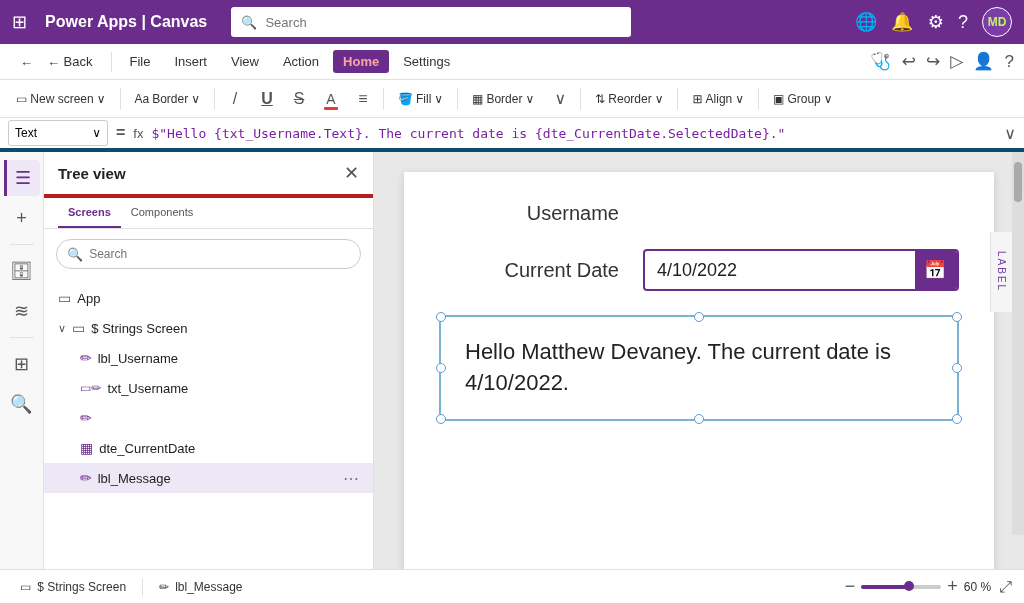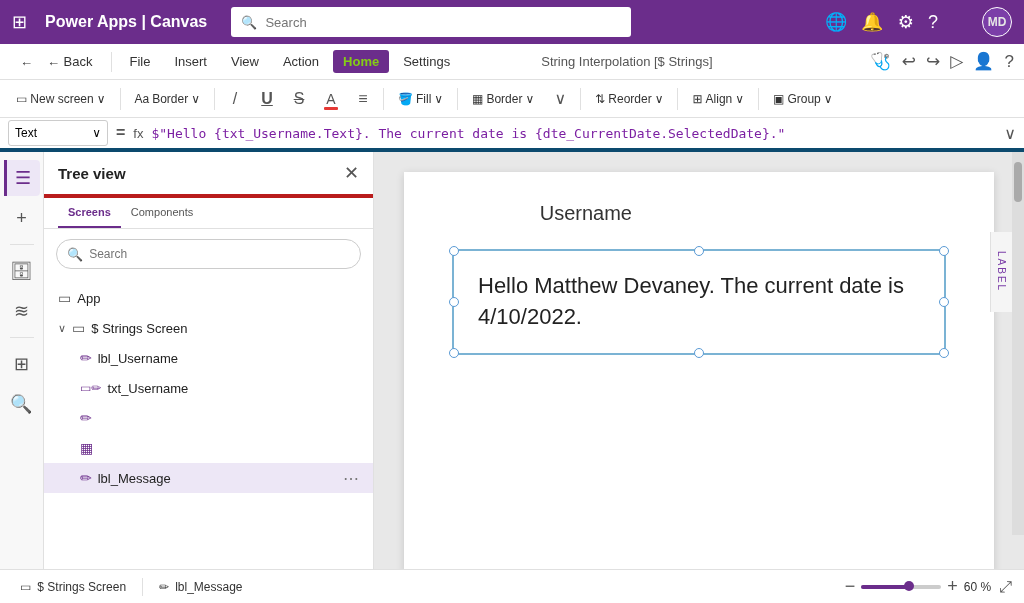--- a/index.html
+++ b/index.html
@@ -37,23 +37,22 @@
     .top-bar-right {
       display: flex;
       align-items: center;
       gap: 14px;
       margin-left: auto;
     }
     .top-bar-icon { color: white; font-size: 18px; cursor: pointer; }
     .avatar {
       width: 30px; height: 30px; background: #7b3ea8; border-radius: 50%;
       display: flex; align-items: center; justify-content: center;
-      color: #e5e5e5; font-size: 12px; font-weight: 700; border: 1.5px solid white;
-      cursor: pointer;
-      margin-left: 30px;
+      color: #bef264; font-size: 12px; font-weight: 700; border: 1.5px solid white;
+      cursor: pointer;
     }
 
     
     .menu-bar {
       display: flex;
       align-items: center;
       background: white;
       height: 36px;
       padding: 0 10px;
       border-bottom: 1px solid #e0e0e0;
@@ -62,21 +61,21 @@
     .menu-item {
       padding: 4px 10px;
       font-size: 13px;
       color: #333;
       cursor: pointer;
       border-radius: 3px;
       display: flex; align-items: center; gap: 4px;
     }
     .menu-item.active {
       background: #6b2d8b;
-      color: #84cc16;
+      color: #fca5a5;
       font-weight: 600;
     }
     .menu-sep { width: 1px; height: 20px; background: #e0e0e0; margin: 0 4px; }
     .menu-center { margin: 0 auto; font-size: 13px; color: #555; }
     .menu-right { display: flex; align-items: center; gap: 10px; margin-left: auto; }
     .menu-right-icon { font-size: 17px; color: #555; cursor: pointer; }
 
     
     .toolbar {
       display: flex;
@@ -241,21 +240,21 @@
     .canvas-content {
       background: white;
       width: 590px;
       min-height: 400px;
       position: relative;
       box-shadow: 0 2px 8px rgba(0,0,0,0.15);
     }
 
     
     .app-canvas {
-      padding: 30px 48px;
+      padding: 30px 35px;
       display: flex;
       flex-direction: column;
       gap: 24px;
     }
     .form-row {
       display: flex;
       align-items: center;
       gap: 24px;
     }
     .form-label {
@@ -424,21 +423,20 @@
     </div>
   <div class="menu-item">
       <span>Action</span>
     </div>
   <div class="menu-item active">
       <span>Home</span>
     </div>
   <div class="menu-item">
       <span>Settings</span>
     </div>
-  <div class="menu-center" style="margin: 0 auto;">String Interpolation [$ Strings]</div>
   <div class="menu-right">
     <span class="menu-right-icon">🩺</span>
     <span class="menu-right-icon">↩</span>
     <span class="menu-right-icon">↪</span>
     <span class="menu-right-icon">▷</span>
     <span class="menu-right-icon">👤</span>
     <span class="menu-right-icon">?</span>
   </div>
 </div>
 
@@ -565,40 +563,48 @@
       </div>
 
       <div class="tree-item">
         <span class="indent"></span>
         <span class="tree-item-icon purple">✏</span>
       </div>
 
       <div class="tree-item">
         <span class="indent"></span>
         <span class="tree-item-icon purple">▦</span>
+        <span class="tree-item-label">dte_CurrentDate</span>
       </div>
 
       <div class="tree-item selected">
         <span class="indent"></span>
         <span class="tree-item-icon purple">✏</span>
         <span class="tree-item-label">lbl_Message</span>
         <span class="tree-item-more">⋯</span>
       </div>
     </div>
   </div>
 
   <div class="canvas-area">
     <div class="canvas-scroll">
       <div class="canvas-content">
         <div class="app-canvas">
 
           <div class="form-row">
             <span class="form-label">Username</span>
           </div>
 
+          <div class="form-row">
+            <span class="form-label">Current Date</span>
+            <div class="date-input-wrapper">
+              <input class="date-input-field" type="text" value="4/10/2022" style="">
+              <div class="date-input-icon">📅</div>
+            </div>
+          </div>
 
           <div class="message-box">
             <span class="selection-handle handle-tl"></span>
             <span class="selection-handle handle-tc"></span>
             <span class="selection-handle handle-tr"></span>
             <span class="selection-handle handle-ml"></span>
             <span class="selection-handle handle-mr"></span>
             <span class="selection-handle handle-bl"></span>
             <span class="selection-handle handle-bc"></span>
             <span class="selection-handle handle-br"></span>

